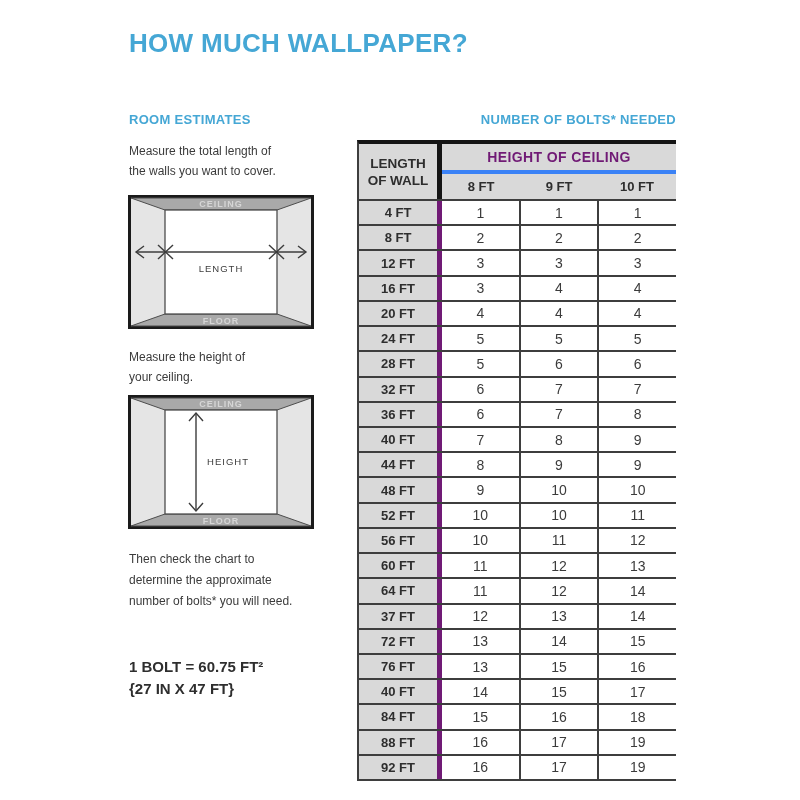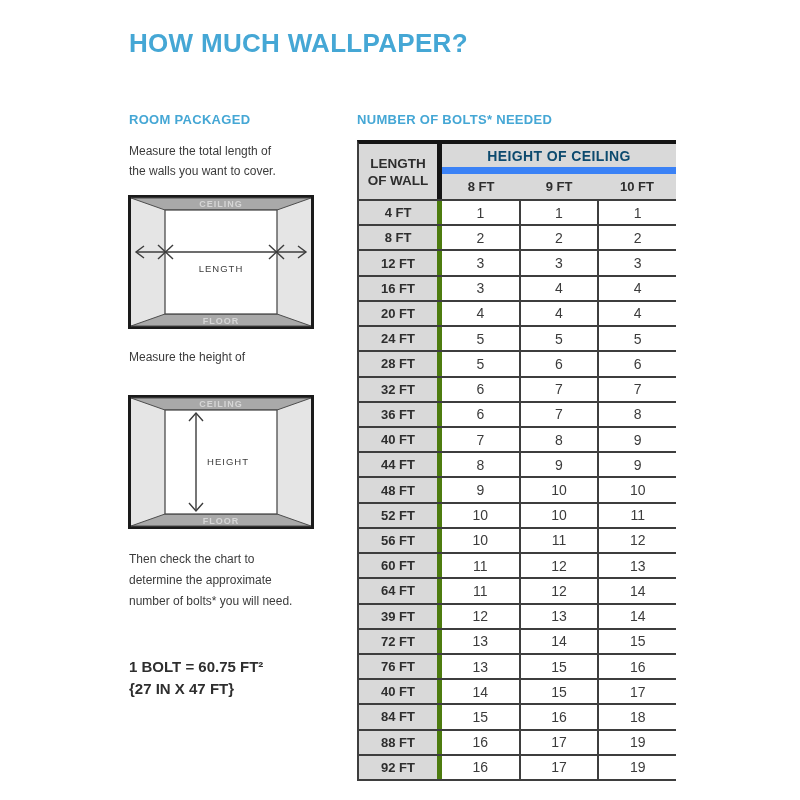--- a/index.html
+++ b/index.html
@@ -34,75 +34,75 @@
   .note2 { top:656px; }
   .note2 span { display:block; }
 
   .room-svg { position:absolute; left:128px; width:186px; height:134px; }
   .room1 { top:195px; }
   .room2 { top:395px; }
 
   
   .table-heading {
     left:357px; top:112px; width:319px;
-    text-align:left;
+    text-align:right;
   }
 
   .bolt-table {
     left:357px; top:140px; width:319px; height:641px;
     border-top:4px solid #151515;
     border-left:2px solid #3e3e3e;
     border-bottom:2px solid #3e3e3e;
     display:flex; flex-direction:column;
     background:#ffffff;
   }
   .thead { flex:0 0 55px; display:flex; }
   .th-wall {
     width:83px; background:#d9d9d9;
     border-right:5px solid #151515;
     display:flex; flex-direction:column; align-items:center; justify-content:center;
     font-size:13.5px; font-weight:bold; line-height:17px; color:#2e2e2e;
   }
   .th-right { flex:1; display:flex; flex-direction:column; }
   .th-group {
     flex:0 0 30px; background:#d9d9d9;
-    border-bottom:7px solid #3b82f6;
+    border-bottom:4px solid #3b82f6;
     display:flex; align-items:center; justify-content:center;
-    font-size:14px; font-weight:bold; letter-spacing:0.4px; color:#0c4a6e;
+    font-size:14px; font-weight:bold; letter-spacing:0.4px; color:#701a75;
   }
   .th-cols { flex:1; display:flex; background:#d9d9d9; }
   .th-col {
     flex:1; display:flex; align-items:center; justify-content:center;
     font-size:13px; font-weight:bold; color:#2e2e2e;
   }
   .tbody { flex:1; display:flex; flex-direction:column; }
   .trow { flex:1; display:flex; border-top:2px solid #3e3e3e; }
   .cell-wall {
     width:83px; background:#d9d9d9;
-    border-right:5px solid #4d7c0f;
+    border-right:5px solid #701a75;
     display:flex; align-items:center; justify-content:center;
     font-size:13px; font-weight:bold; color:#2e2e2e;
   }
   .cell-val {
     flex:1; display:flex; align-items:center; justify-content:center;
     font-size:14px; color:#3b3b3b; background:#ffffff;
   }
   .cell-val + .cell-val { border-left:2px solid #3e3e3e; }
 
   .room-label { font-size:9px; font-weight:bold; letter-spacing:1px; fill:#d6d6d6; }
   .dim-label  { font-size:9.5px; letter-spacing:1px; fill:#3c3c3c; }
 </style>
 </head>
 <body>
 
 <div id="canvas">
 
   <div class="abs page-title">HOW MUCH WALLPAPER?</div>
 
-  <div class="abs section-heading left-heading">ROOM PACKAGED</div>
+  <div class="abs section-heading left-heading">ROOM ESTIMATES</div>
 
   <div class="abs para para1">
     <span>Measure the total length of</span>
     <span>the walls you want to cover.</span>
   </div>
 
   <svg class="room-svg room1" viewBox="0 0 186 134">
     <rect x="1.5" y="1.5" width="183" height="131" fill="#e5e5e5" stroke="#1a1a1a" stroke-width="3"></rect>
     <polygon points="3,3 183,3 149,15 37,15" fill="#a9a9a9" stroke="#4d4d4d" stroke-width="1"></polygon>
     <polygon points="3,131 183,131 149,119 37,119" fill="#a9a9a9" stroke="#4d4d4d" stroke-width="1"></polygon>
@@ -116,20 +116,21 @@
       <line x1="30" y1="50" x2="45" y2="64"></line>
       <line x1="45" y1="50" x2="30" y2="64"></line>
       <line x1="141" y1="50" x2="156" y2="64"></line>
       <line x1="156" y1="50" x2="141" y2="64"></line>
     </g>
     <text x="93" y="77" text-anchor="middle" class="dim-label">LENGTH</text>
   </svg>
 
   <div class="abs para para2">
     <span>Measure the height of</span>
+    <span>your ceiling.</span>
   </div>
 
   <svg class="room-svg room2" viewBox="0 0 186 134">
     <rect x="1.5" y="1.5" width="183" height="131" fill="#e5e5e5" stroke="#1a1a1a" stroke-width="3"></rect>
     <polygon points="3,3 183,3 149,15 37,15" fill="#a9a9a9" stroke="#4d4d4d" stroke-width="1"></polygon>
     <polygon points="3,131 183,131 149,119 37,119" fill="#a9a9a9" stroke="#4d4d4d" stroke-width="1"></polygon>
     <rect x="37" y="15" width="112" height="104" fill="#ffffff" stroke="#4d4d4d" stroke-width="1.3"></rect>
     <text x="93" y="12" text-anchor="middle" class="room-label">CEILING</text>
     <text x="93" y="129" text-anchor="middle" class="room-label">FLOOR</text>
     <g stroke="#3c3c3c" stroke-width="1.4" fill="none">
@@ -260,21 +261,21 @@
           <div class="cell-val">12</div>
           <div class="cell-val">13</div>
         </div>
         <div class="trow">
           <div class="cell-wall">64 FT</div>
           <div class="cell-val">11</div>
           <div class="cell-val">12</div>
           <div class="cell-val">14</div>
         </div>
         <div class="trow">
-          <div class="cell-wall">39 FT</div>
+          <div class="cell-wall">37 FT</div>
           <div class="cell-val">12</div>
           <div class="cell-val">13</div>
           <div class="cell-val">14</div>
         </div>
         <div class="trow">
           <div class="cell-wall">72 FT</div>
           <div class="cell-val">13</div>
           <div class="cell-val">14</div>
           <div class="cell-val">15</div>
         </div>

